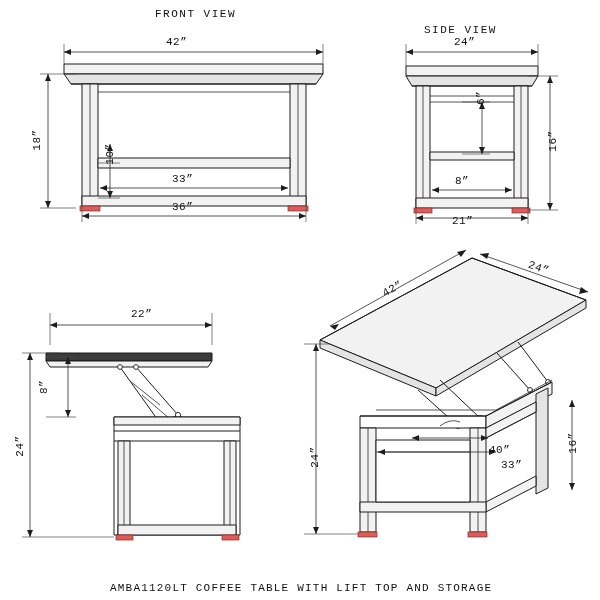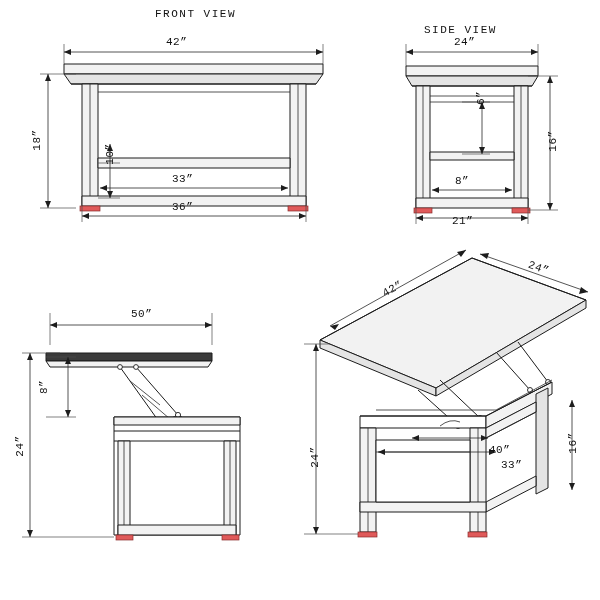--- a/index.html
+++ b/index.html
@@ -214,21 +214,21 @@
     <polygon points="58,62 55,69 61,69" fill="#1d1d1d"></polygon>
     <polygon points="58,122 55,115 61,115" fill="#1d1d1d"></polygon>
 
     <line class="ln-ext" x1="12" y1="58" x2="50" y2="58"></line>
     <line class="ln-ext" x1="12" y1="242" x2="104" y2="242"></line>
     <line class="ln-thin" x1="20" y1="58" x2="20" y2="242"></line>
     <polygon points="20,58 17,65 23,65" fill="#1d1d1d"></polygon>
     <polygon points="20,242 17,235 23,235" fill="#1d1d1d"></polygon>
   </svg>
 
-  <div class="txt dim" style="left:131px; top:308px;">50”</div>
+  <div class="txt dim" style="left:131px; top:308px;">22”</div>
   <div class="txt dim rot90" style="left:37px; top:381px;">8”</div>
   <div class="txt dim rot90" style="left:9px; top:440px;">24”</div>
 
   <svg width="310" height="310" viewBox="0 0 310 310" style="position:absolute; left:290px; top:240px;">
 
     <polygon class="fill-light" points="30,100 182,18 296,60 146,148"></polygon>
     <polygon class="fill-mid" points="30,100 146,148 146,156 30,108"></polygon>
     <polygon class="fill-mid" points="146,148 296,60 296,68 146,156"></polygon>
     <line class="ln" x1="30" y1="100" x2="182" y2="18"></line>
     <line class="ln" x1="182" y1="18" x2="296" y2="60"></line>
@@ -298,14 +298,15 @@
     <path class="ln-thin" d="M 150 186 q 10 -8 20 -4"></path>
   </svg>
 
   <div class="txt dim" style="left:382px; top:283px; transform: rotate(-29deg);">42”</div>
   <div class="txt dim" style="left:528px; top:262px; transform: rotate(19deg);">24”</div>
   <div class="txt dim rot90" style="left:304px; top:451px;">24”</div>
   <div class="txt dim" style="left:489px; top:444px;">40”</div>
   <div class="txt dim" style="left:501px; top:459px;">33”</div>
   <div class="txt dim rot90" style="left:562px; top:437px;">16”</div>
 
+  <div class="txt caption" style="left:110px; top:582px;">AMBA1120LT COFFEE TABLE WITH LIFT TOP AND STORAGE</div>
 
 </div>
 
 </body></html>

